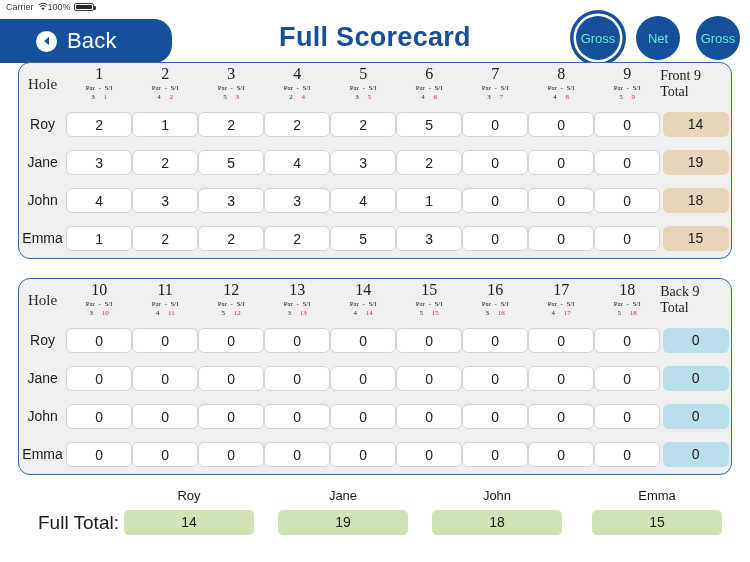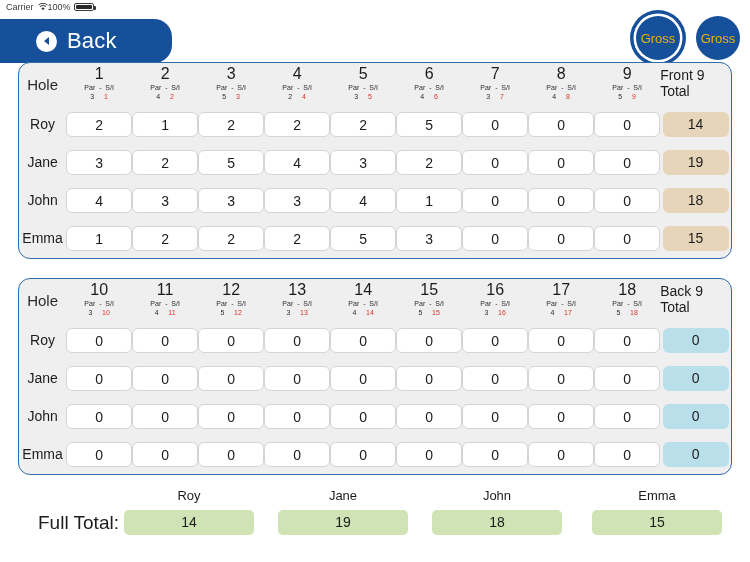--- a/index.html
+++ b/index.html
@@ -100,21 +100,21 @@
     position: absolute;
     right: 10px; top: 2px;
     display: flex;
     align-items: center;
     gap: 16px;
   }
   .mode-btn {
     width: 44px; height: 44px;
     border-radius: 50%;
     background: #16509B;
-    color: #eab308;
+    color: #5eead4;
     font-size: 13px;
     display: flex;
     align-items: center;
     justify-content: center;
     cursor: pointer;
     position: relative;
   }
   .mode-btn.selected {
     box-shadow: 0 0 0 2.5px #ffffff, 0 0 0 6px #16509B;
   }
@@ -129,21 +129,21 @@
     border-radius: 12px;
     overflow: hidden;
   }
   #panel-front { top: 62px; height: 197px; }
   #panel-back  { top: 278px; height: 197px; }
 
   
   .sc-table { width: 100%; border-collapse: collapse; }
   .sc-table td, .sc-table th { padding: 0; }
 
-  .hdr-row { height: 42px; }
+  .hdr-row { height: 42px; font-family: Liberation Serif, serif; }
   .hdr-label {
     width: 68px;
     text-align: center;
     font-size: 15px;
     color: #2b2b2b;
     vertical-align: middle;
   }
   .hdr-hole { text-align: center; vertical-align: middle; }
   .hole-num {
     font-size: 16px;
@@ -271,24 +271,28 @@
 <div class="navbar">
   <div class="back-button">
     <span class="back-arrow-circle">
       <svg width="12" height="12" viewBox="0 0 12 12">
         <polygon points="8,2 8,10 3,6" fill="#16509B"></polygon>
       </svg>
     </span>
     <span class="back-label">Back</span>
   </div>
 
+  <div class="nav-title">Full Scorecard</div>
 
   <div class="mode-buttons">
     <div class="mode-btn selected">
       <span>Gross</span>
+    </div>
+    <div class="mode-btn">
+      <span>Net</span>
     </div>
     <div class="mode-btn">
       <span>Gross</span>
     </div>
   </div>
 </div>
 
 <div class="panel" id="panel-front">
   <table class="sc-table">
     <tbody>

